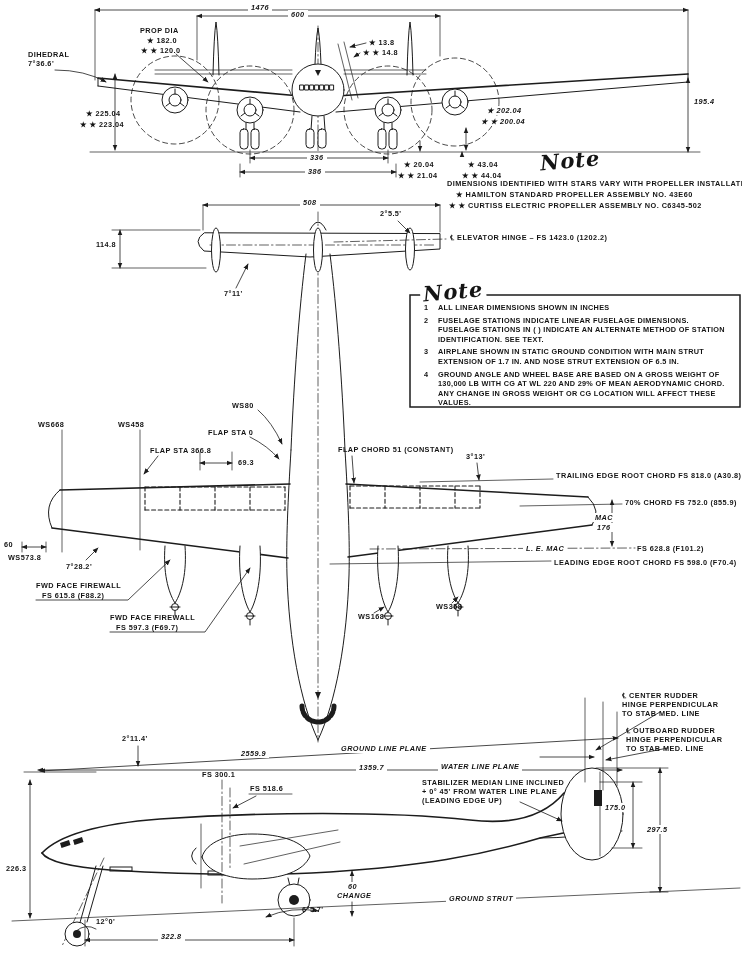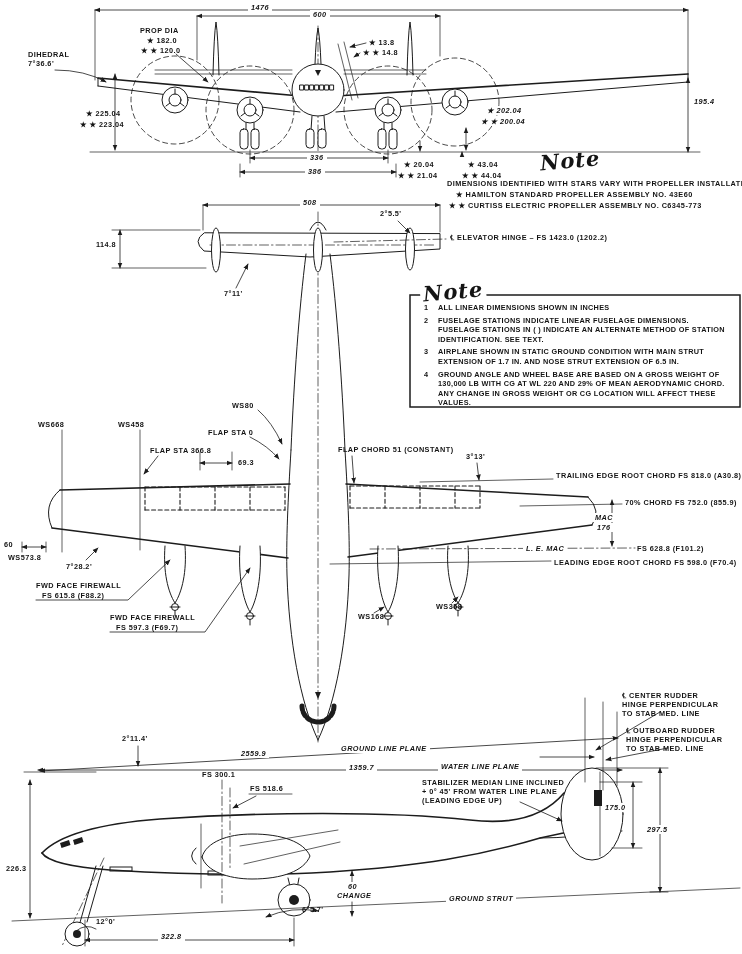--- a/index.html
+++ b/index.html
@@ -282,21 +282,21 @@
     <line class="dim" x1="633" y1="782" x2="633" y2="848" marker-start="url(#ar)" marker-end="url(#ar)"></line>
     <line class="thin" x1="600" y1="782" x2="642" y2="782"></line>
         <line class="thin" x1="612" y1="848" x2="642" y2="848"></line>
     <line class="dim" x1="660" y1="768" x2="660" y2="892" marker-start="url(#ar)" marker-end="url(#ar)"></line>
     <line class="thin" x1="596" y1="768" x2="668" y2="768"></line>
         <line class="thin" x1="650" y1="892" x2="668" y2="892"></line>
   </g>
 </svg>
 
 <div class="lbl onln" style="left:248px;top:3px">1476</div>
-<div class="lbl onln" style="left:310px;top:10px">600</div>
+<div class="lbl onln" style="left:288px;top:10px">600</div>
 <div class="lbl" style="left:140px;top:26px">PROP  DIA</div>
 <div class="lbl" style="left:147px;top:36px">★ 182.0</div>
 <div class="lbl" style="left:141px;top:46px">★ ★ 120.0</div>
 <div class="lbl" style="left:28px;top:50px">DIHEDRAL</div>
 <div class="lbl" style="left:28px;top:59px">7°36.6'</div>
 <div class="lbl" style="left:369px;top:38px">★ 13.8</div>
 <div class="lbl" style="left:363px;top:48px">★ ★ 14.8</div>
 <div class="lbl" style="left:86px;top:109px">★ 225.04</div>
 <div class="lbl" style="left:80px;top:120px">★ ★ 223.04</div>
 <div class="lbl onln" style="left:484px;top:106px">★ 202.04</div>
@@ -305,21 +305,21 @@
 <div class="lbl onln" style="left:307px;top:153px">336</div>
 <div class="lbl onln" style="left:305px;top:167px">386</div>
 <div class="lbl" style="left:404px;top:160px">★ 20.04</div>
 <div class="lbl" style="left:398px;top:171px">★ ★ 21.04</div>
 <div class="lbl" style="left:468px;top:160px">★ 43.04</div>
 <div class="lbl" style="left:462px;top:171px">★ ★ 44.04</div>
 
 <div class="script-note" style="left:540px;top:148px">Note</div>
 <div class="lbl" style="left:447px;top:179px">DIMENSIONS IDENTIFIED WITH STARS VARY WITH PROPELLER INSTALLATION</div>
 <div class="lbl" style="left:456px;top:190px">★ HAMILTON STANDARD PROPELLER ASSEMBLY NO. 43E60</div>
-<div class="lbl" style="left:449px;top:201px">★ ★ CURTISS ELECTRIC PROPELLER ASSEMBLY NO. C6345-773</div>
+<div class="lbl" style="left:449px;top:201px">★ ★ CURTISS ELECTRIC PROPELLER ASSEMBLY NO. C6345-502</div>
 
 <div class="lbl onln" style="left:300px;top:198px">508</div>
 <div class="lbl" style="left:380px;top:209px">2°5.5'</div>
 <div class="lbl" style="left:96px;top:240px">114.8</div>
 <div class="lbl" style="left:450px;top:233px">℄ ELEVATOR HINGE – FS 1423.0 (1202.2)</div>
 <div class="lbl" style="left:224px;top:289px">7°11'</div>
 
 <div class="script-note onln" style="left:420px;top:279px">Note</div>
 <div class="nb">
   <div class="nb-item">
@@ -367,21 +367,21 @@
 
 <div class="lbl" style="left:622px;top:691px">℄ CENTER RUDDER</div>
 <div class="lbl" style="left:622px;top:700px">HINGE PERPENDICULAR</div>
 <div class="lbl" style="left:622px;top:709px">TO STAB MED. LINE</div>
 <div class="lbl" style="left:626px;top:726px">℄ OUTBOARD RUDDER</div>
 <div class="lbl" style="left:626px;top:735px">HINGE PERPENDICULAR</div>
 <div class="lbl" style="left:626px;top:744px">TO STAB MED. LINE</div>
 <div class="lbl" style="left:122px;top:734px">2°11.4'</div>
 <div class="lbl onln" style="left:238px;top:749px">2559.9</div>
 <div class="lbl onln" style="left:338px;top:744px">GROUND LINE PLANE</div>
-<div class="lbl onln" style="left:346px;top:763px">1359.7</div>
+<div class="lbl onln" style="left:356px;top:763px">1359.7</div>
 <div class="lbl onln" style="left:438px;top:762px">WATER LINE PLANE</div>
 <div class="lbl" style="left:202px;top:770px">FS 300.1</div>
 <div class="lbl" style="left:250px;top:784px">FS 518.6</div>
 <div class="lbl" style="left:422px;top:778px">STABILIZER MEDIAN LINE INCLINED</div>
 <div class="lbl" style="left:422px;top:787px">+ 0° 45' FROM WATER LINE PLANE</div>
 <div class="lbl" style="left:422px;top:796px">(LEADING EDGE UP)</div>
 <div class="lbl onln" style="left:602px;top:803px">175.0</div>
 <div class="lbl onln" style="left:644px;top:825px">297.5</div>
 <div class="lbl" style="left:6px;top:864px">226.3</div>
 <div class="lbl" style="left:96px;top:917px">12°0'</div>

